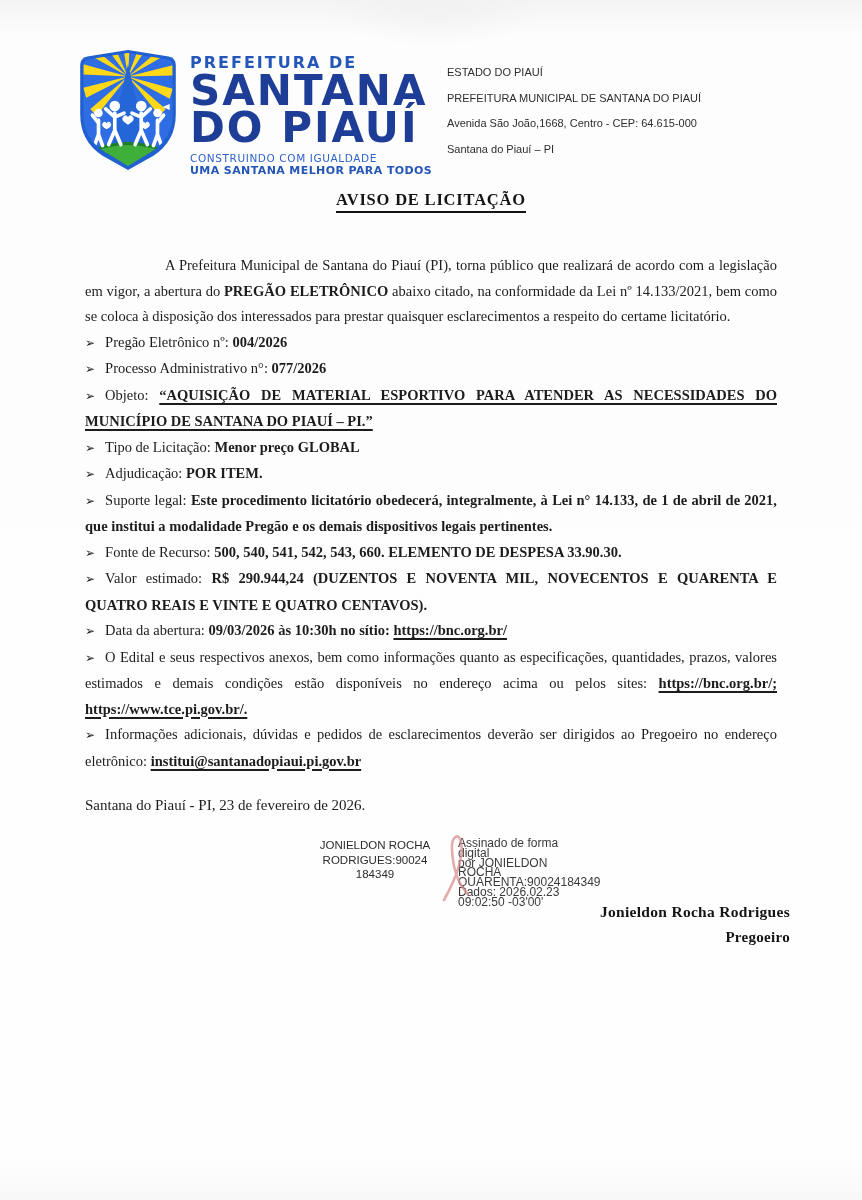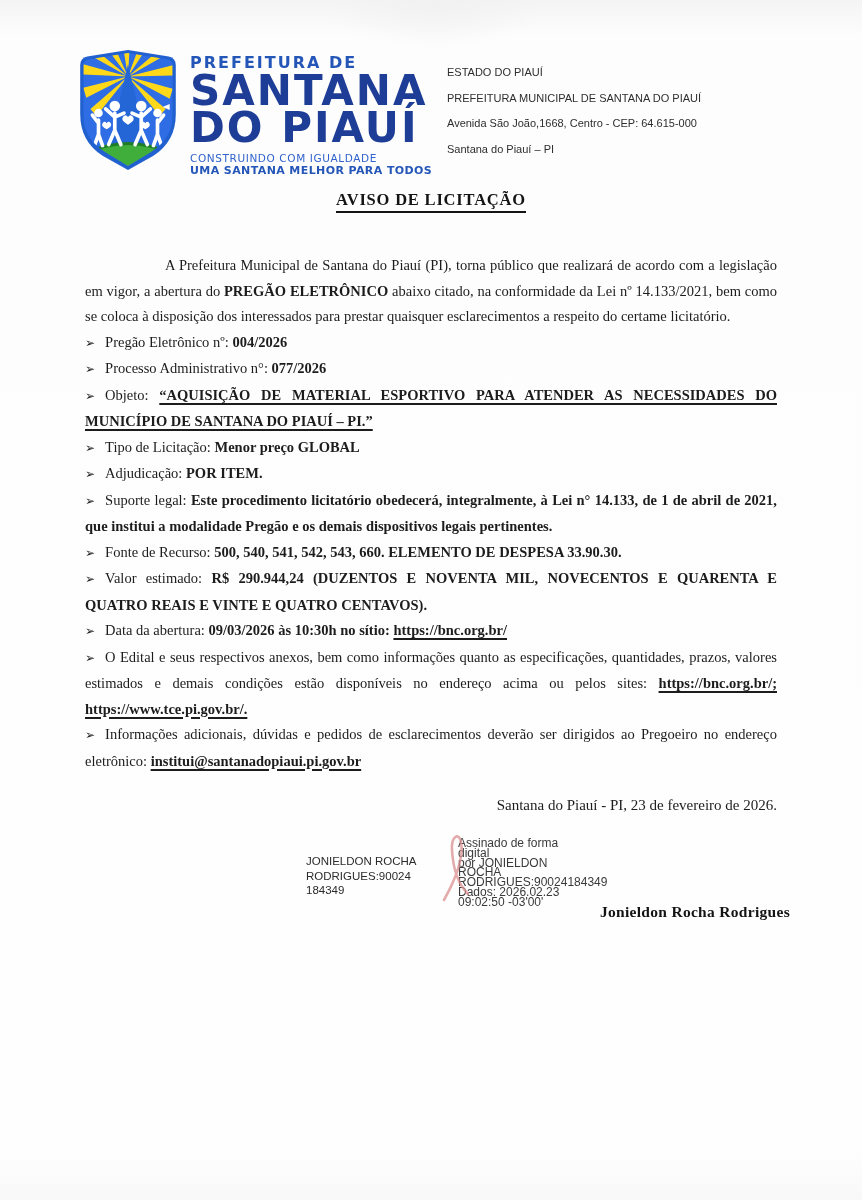--- a/index.html
+++ b/index.html
@@ -45,35 +45,34 @@
     text-align:justify;
   }
   .doc-body p{margin:0;}
   .intro{text-indent:80px;}
   .item .bullet{font-size:12px;margin-right:10px;}
   .b{font-weight:bold;}
   .u{text-decoration:underline;text-decoration-thickness:1.5px;text-underline-offset:2.5px;}
 
   .date-line{
     position:absolute;left:85px;top:797px;width:692px;
-    text-align:right;font-size:15px;color:#1c1c1c;
+    text-align:left;font-size:15px;color:#1c1c1c;
   }
 
   
   .sig-digital{
     position:absolute;left:0;top:838px;width:862px;
     display:flex;justify-content:center;align-items:flex-start;
     transform:translateX(10px);
   }
   .sig-name-col{
     width:138px;
     font-family:"Liberation Sans","DejaVu Sans",sans-serif;
     font-size:11.5px;line-height:14.5px;color:#2b2b2b;font-weight:500;
-    text-align:left;
-    margin-top:16px;
+    text-align:center;
   }
   .sig-detail-col{
     width:118px;margin-left:14px;
     font-family:"Liberation Sans","DejaVu Sans",sans-serif;
     font-size:12px;line-height:9.8px;color:#3a3a3a;
     text-align:left;padding-top:1px;
   }
   .sig-wrap{position:relative;display:flex;}
   .squiggle{position:absolute;left:128px;top:-8px;width:44px;height:76px;pointer-events:none;}
 
@@ -175,24 +174,25 @@
           <div>JONIELDON ROCHA</div>
           <div>RODRIGUES:90024</div>
           <div>184349</div>
         </div>
       <svg class="squiggle" viewBox="0 0 44 76" aria-hidden="true">
         <path d="M10 70 C 20 52 30 28 27 12 C 25 2 17 6 18 20 C 19 38 24 54 34 64" fill="none" stroke="#d98f8f" stroke-width="2.6" stroke-linecap="round" opacity="0.75"></path>
       </svg>
       <div class="sig-detail-col">
           <div>Assinado de forma digital</div>
           <div>por JONIELDON ROCHA</div>
-          <div>RODRIGUES:90024184349</div>
+          <div>QUARENTA:90024184349</div>
           <div>Dados: 2026.02.23</div>
           <div>09:02:50 -03'00'</div>
         </div>
     </div>
   </div>
 
   <div class="signer">
     <div class="signer-name">Jonieldon Rocha Rodrigues</div>
+    <div class="signer-role">Pregoeiro</div>
   </div>
 
 </div>
 
 </body></html>

